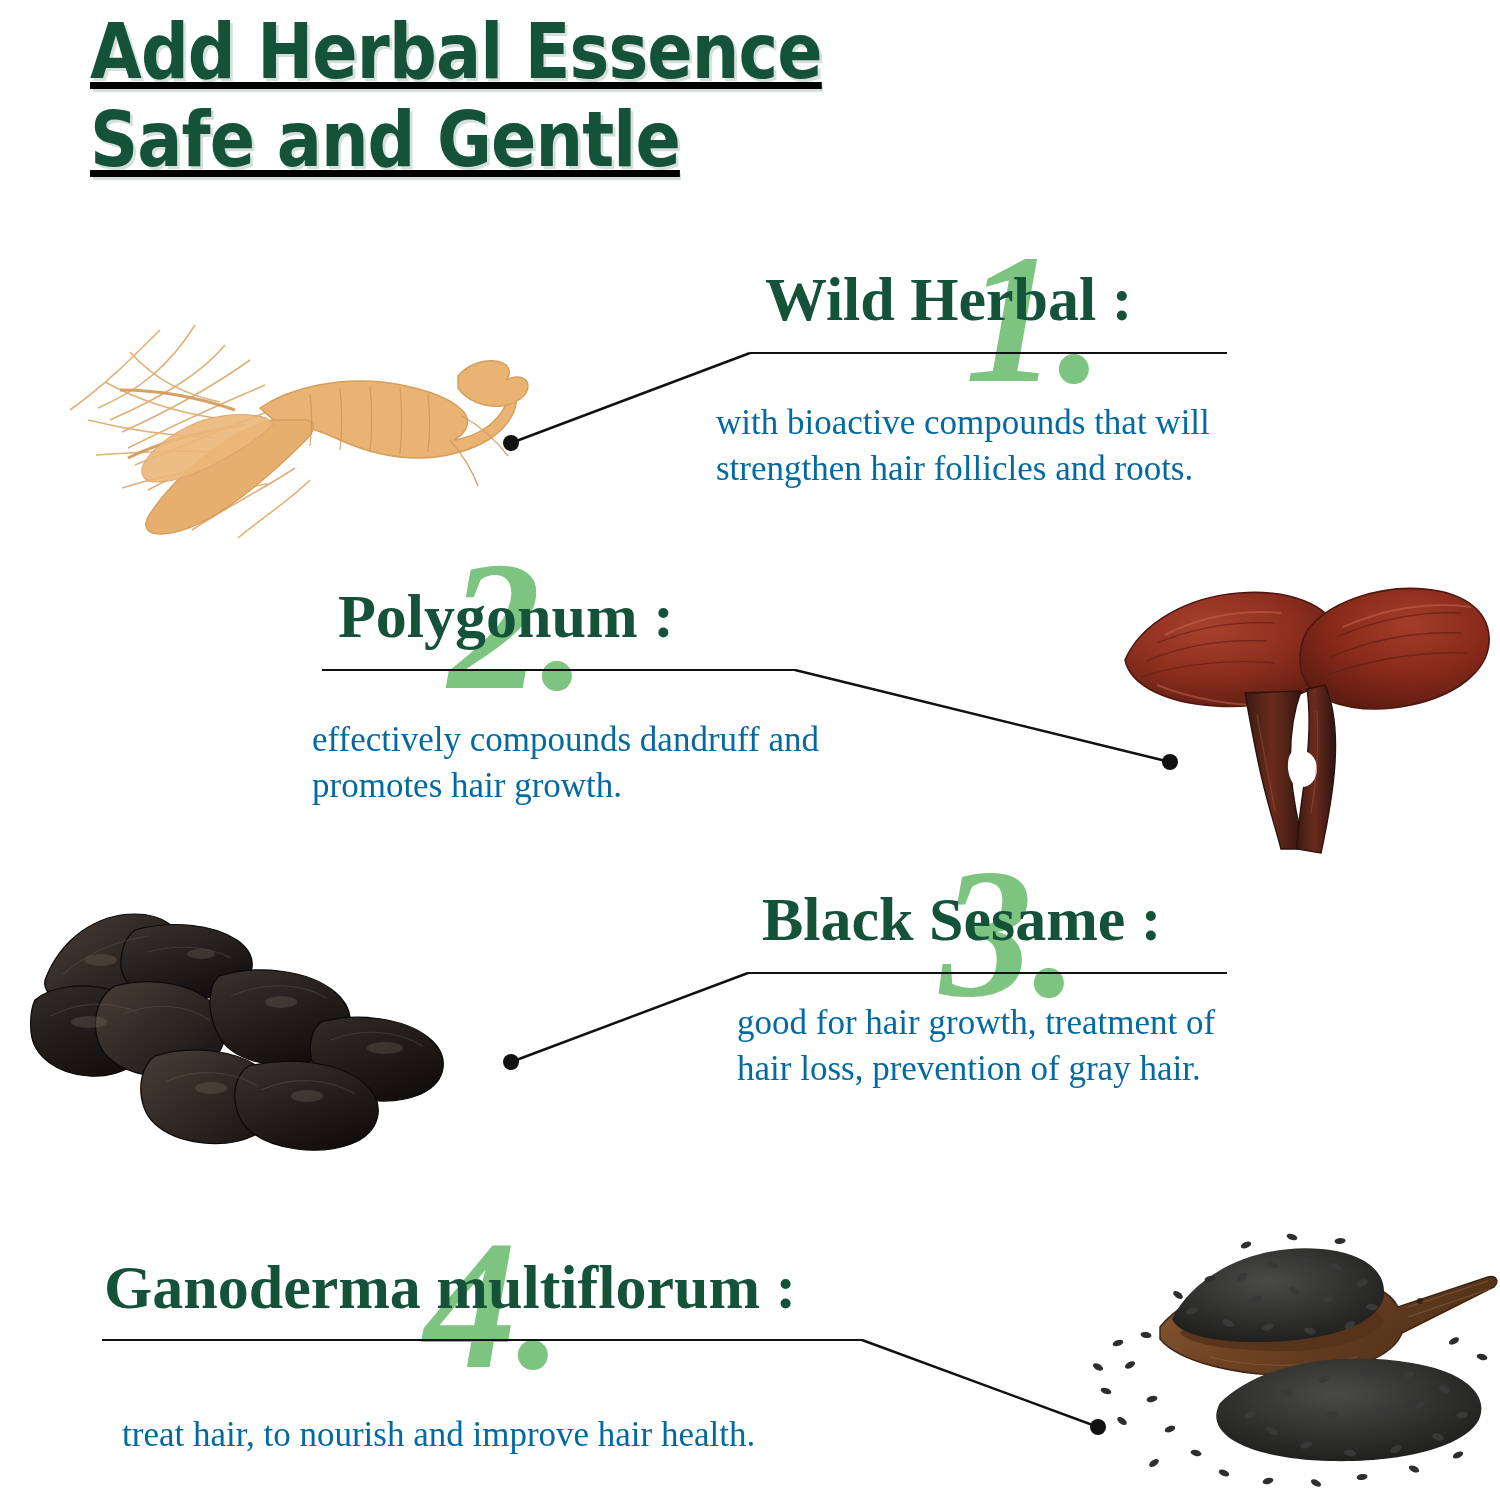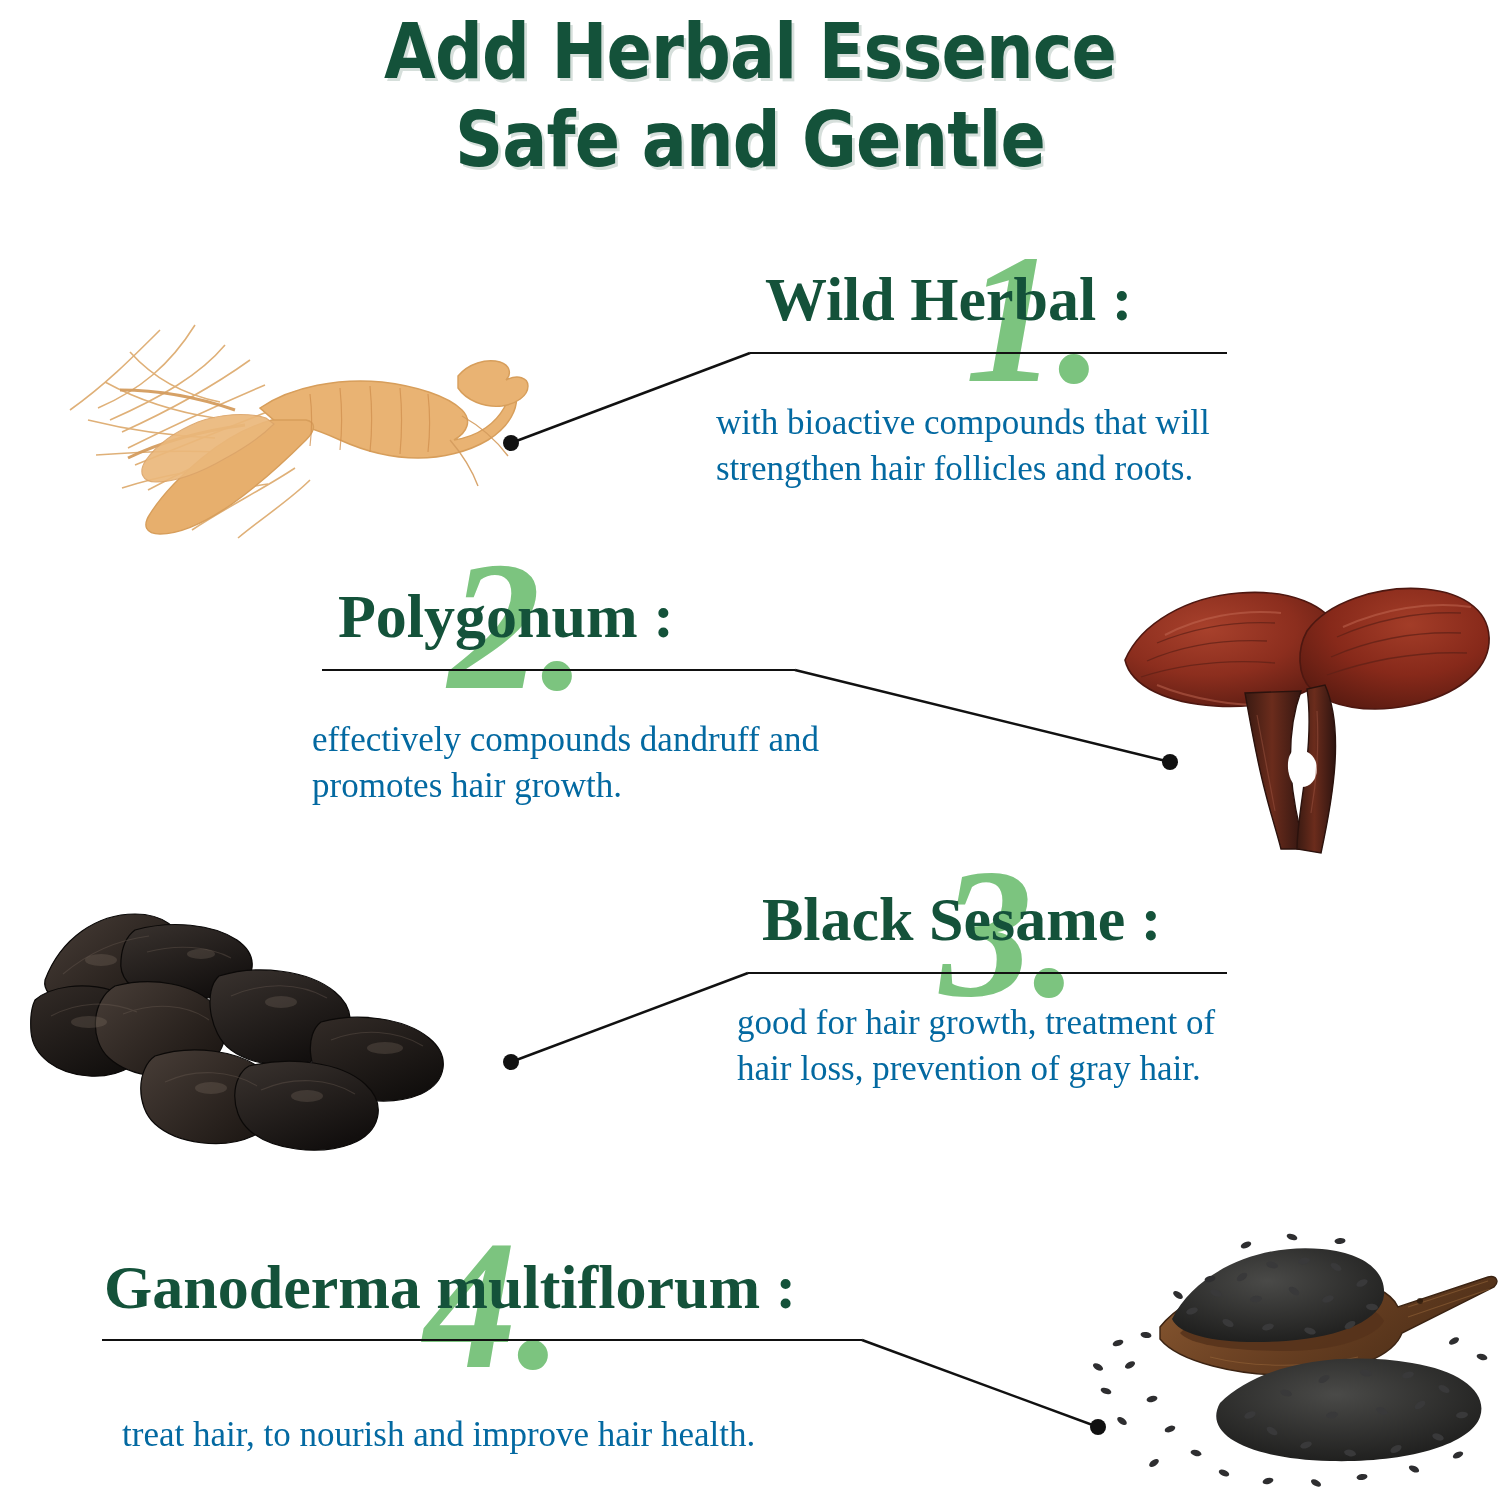--- a/index.html
+++ b/index.html
@@ -17,22 +17,22 @@
     background: #ffffff;
     overflow: hidden;
   }
 
   
   .title-block {
     position: absolute;
     left: 0;
     top: 14px;
     width: 1500px;
-    text-align: center;
     line-height: 1.0;
+    text-decoration: underline;
   }
   .title-line {
     font-family: "DejaVu Sans", sans-serif;
     font-weight: bold;
     font-size: 76px;
     letter-spacing: -1px;
     color: #14523A;
     text-shadow: 3px 3px 0 rgba(120,150,135,0.30);
     transform: scaleX(0.88);
     transform-origin: center center;

